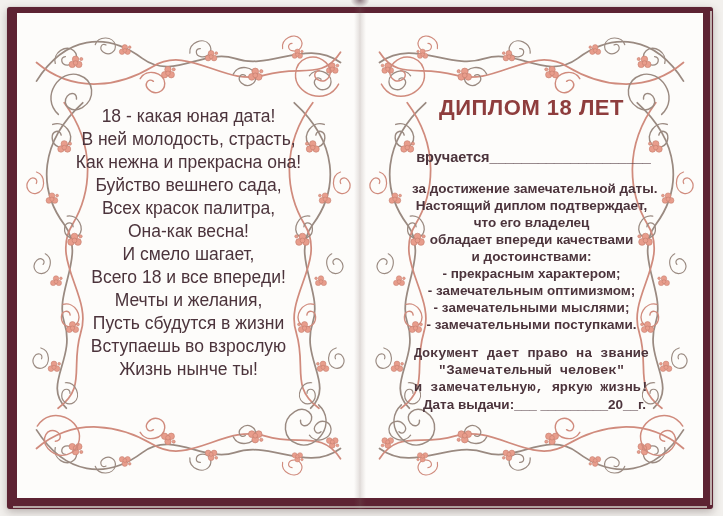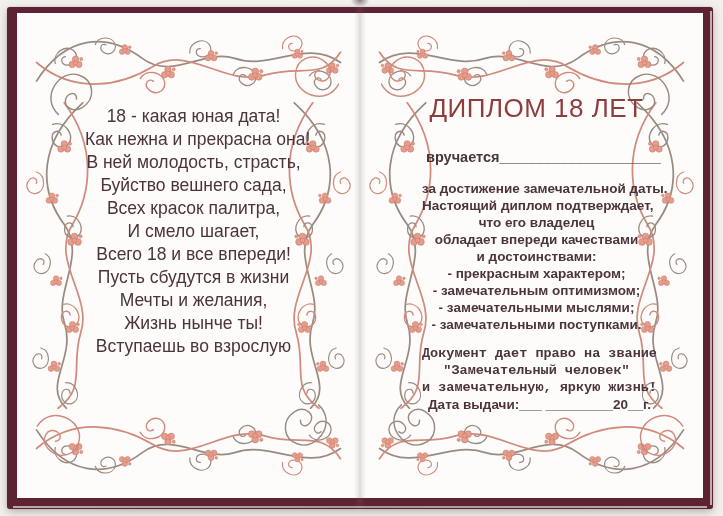--- a/index.html
+++ b/index.html
@@ -46,43 +46,43 @@
   .page{position:relative;flex:1;overflow:hidden;}
   svg.frame{position:absolute;inset:0;width:100%;height:100%;pointer-events:none;}
 
   
   .vine-g{fill:none;stroke:var(--c-vine_gray,#9a8a81);stroke-width:1.7;stroke-linecap:round;}
   .vine-p{fill:none;stroke:var(--c-vine_pink,#d08b7d);stroke-width:1.7;stroke-linecap:round;}
   .curl-g{fill:none;stroke:var(--c-vine_gray,#9a8a81);stroke-width:1.4;stroke-linecap:round;}
   .curl-p{fill:none;stroke:var(--c-vine_pink,#d08b7d);stroke-width:1.4;stroke-linecap:round;}
   .flower{fill:var(--c-flower_fill,#e89d8c);stroke:var(--c-flower_stroke,#c67e6f);stroke-width:.6;}
 
-  .content{position:relative;z-index:2;color:var(--c-body_text,#4c343c);margin-left:10px;}
+  .content{position:relative;z-index:2;color:var(--c-body_text,#4c343c);}
   .content.left{
     padding:92px 58px 0 58px;text-align:center;
     font-size:17.5px;line-height:23px;
   }
   .poem-line{white-space:nowrap;}
   .content.right{
     padding:82px 52px 0 52px;text-align:center;
     font-size:13.5px;line-height:17px;font-weight:bold;
   }
   .diploma-title{
     margin:0 0 28px 0;
-    font-size:26px;line-height:26px;font-weight:normal;letter-spacing:.5px;
+    font-size:22px;line-height:26px;font-weight:bold;letter-spacing:.5px;
     color:var(--c-title_text,#8e3d3d);white-space:nowrap;
   }
   .awarded-line{
-    text-align:right;padding-left:4px;margin-bottom:14px;
+    text-align:center;padding-left:4px;margin-bottom:14px;
     font-size:14.5px;white-space:nowrap;
   }
   .body-lines div{white-space:nowrap;}
   .footer-lines{margin-top:12px;font-family:Liberation Mono, monospace;}
   .footer-lines div{white-space:nowrap;}
-  .date-line{text-align:right;padding-left:6px;white-space:nowrap;}
+  .date-line{text-align:center;padding-left:6px;white-space:nowrap;}
 </style>
 </head>
 <body>
 
 <svg width="0" height="0" style="position:absolute" aria-hidden="true">
   <defs>
     <path id="curl" d="M0,6 C2,-6 20,-8 24,2 C27,10 19,17 11,13 C5,10 7,2 13,4" fill="none"></path>
     <path id="bigcurl" d="M0,16 C-3,-9 30,-17 40,0 C48,13 38,28 22,26 C10,24 8,10 18,8 C24,7 27,12 23,16" fill="none"></path>
     <g id="flw">
       <circle cx="0" cy="-3.2" r="3.1"></circle>
@@ -147,30 +147,31 @@
   <div class="book">
     <div class="pages">
 
       <div class="page">
         <svg class="frame" viewBox="0 0 334 470" preserveAspectRatio="none" aria-hidden="true">
           <use href="#frame-design"></use>
         </svg>
         <div class="content left">
           <div>
               <div class="poem-line">18 - какая юная дата!</div>
+              <div class="poem-line">В ней молодость, страсть,</div>
               <div class="poem-line">Как нежна и прекрасна она!</div>
-              <div class="poem-line">В ней молодость, страсть,</div>
               <div class="poem-line">Буйство вешнего сада,</div>
               <div class="poem-line">Всех красок палитра,</div>
+              <div class="poem-line">Она-как весна!</div>
               <div class="poem-line">И смело шагает,</div>
               <div class="poem-line">Всего 18 и все впереди!</div>
+              <div class="poem-line">Мечты и желания,</div>
               <div class="poem-line">Пусть сбудутся в жизни</div>
-              <div class="poem-line">Мечты и желания,</div>
+              <div class="poem-line">Вступаешь во взрослую</div>
               <div class="poem-line">Жизнь нынче ты!</div>
-              <div class="poem-line">Вступаешь во взрослую</div>
             </div>
         </div>
       </div>
 
       <div class="page">
         <svg class="frame" viewBox="0 0 334 470" preserveAspectRatio="none" aria-hidden="true">
           <g transform="translate(334,0) scale(-1,1)">
               <use href="#frame-design"></use>
             </g>
         </svg>

